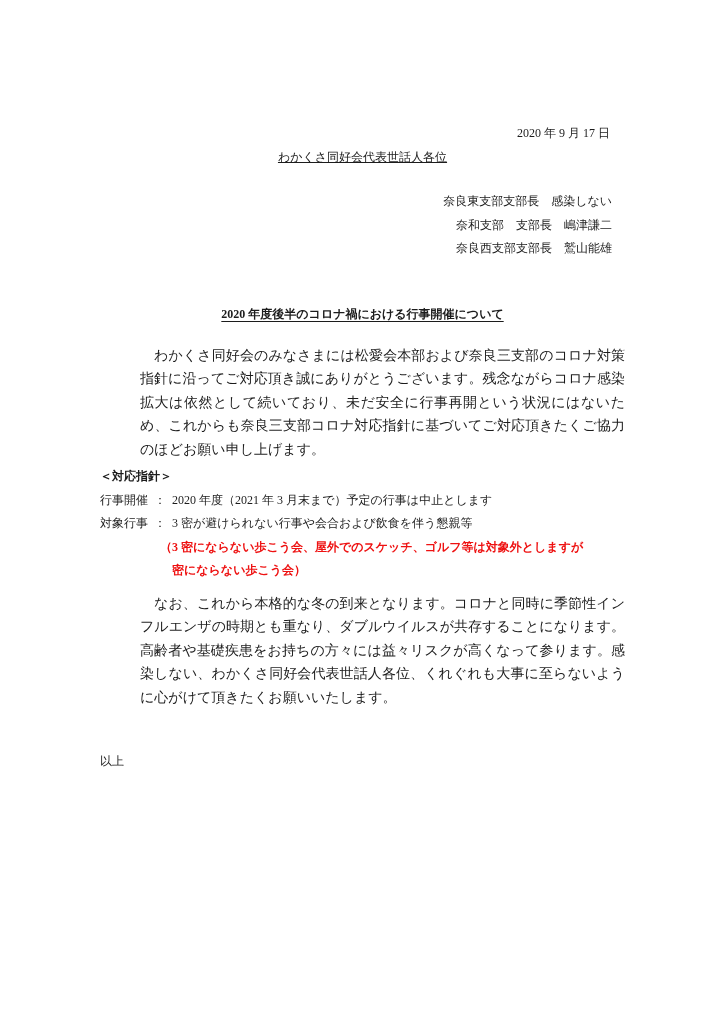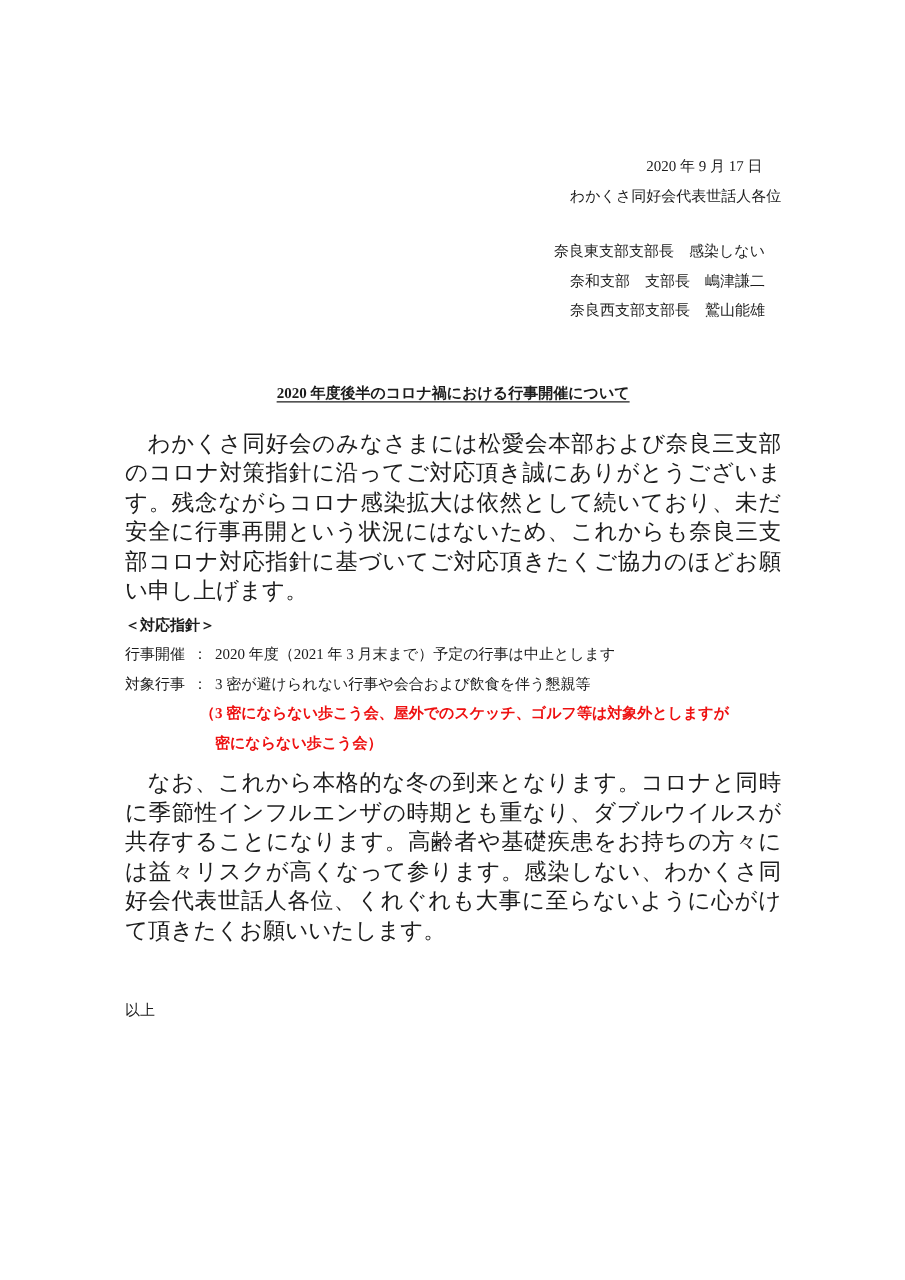--- a/index.html
+++ b/index.html
@@ -24,43 +24,45 @@
   }
   .line {
     font-size: 12px;
     line-height: 23.5px;
   }
   .date-line {
     text-align: right;
     padding-right: 15px;
   }
   .addressee-line {
-    text-align: right;
+    text-align: center;
+    text-decoration: underline;
   }
   .sender-block {
     margin-top: 21px;
     text-align: right;
     padding-right: 13px;
   }
   .doc-title {
     margin-top: 40px;
     font-size: 12px;
     font-weight: bold;
     line-height: 26px;
     text-align: center;
     text-decoration: underline;
     text-underline-offset: 3px;
     text-decoration-thickness: 1.2px;
   }
   .para {
     margin-top: 17px;
-    font-size: 18px;
+    font-size: 14px;
     line-height: 23.5px;
     text-align: justify;
     text-indent: 1em;
+    margin-left: 40px;
   }
   .para.second { margin-top: 9px; }
   .guideline-header { margin-top: 4px; font-weight: bold; }
   .gl-line { white-space: nowrap; }
   .gl-colon { margin: 0 6px; }
   .red-note {
     color: var(--red-text);
     font-weight: bold;
   }
   .red-note .rline1 { padding-left: 60px; }

